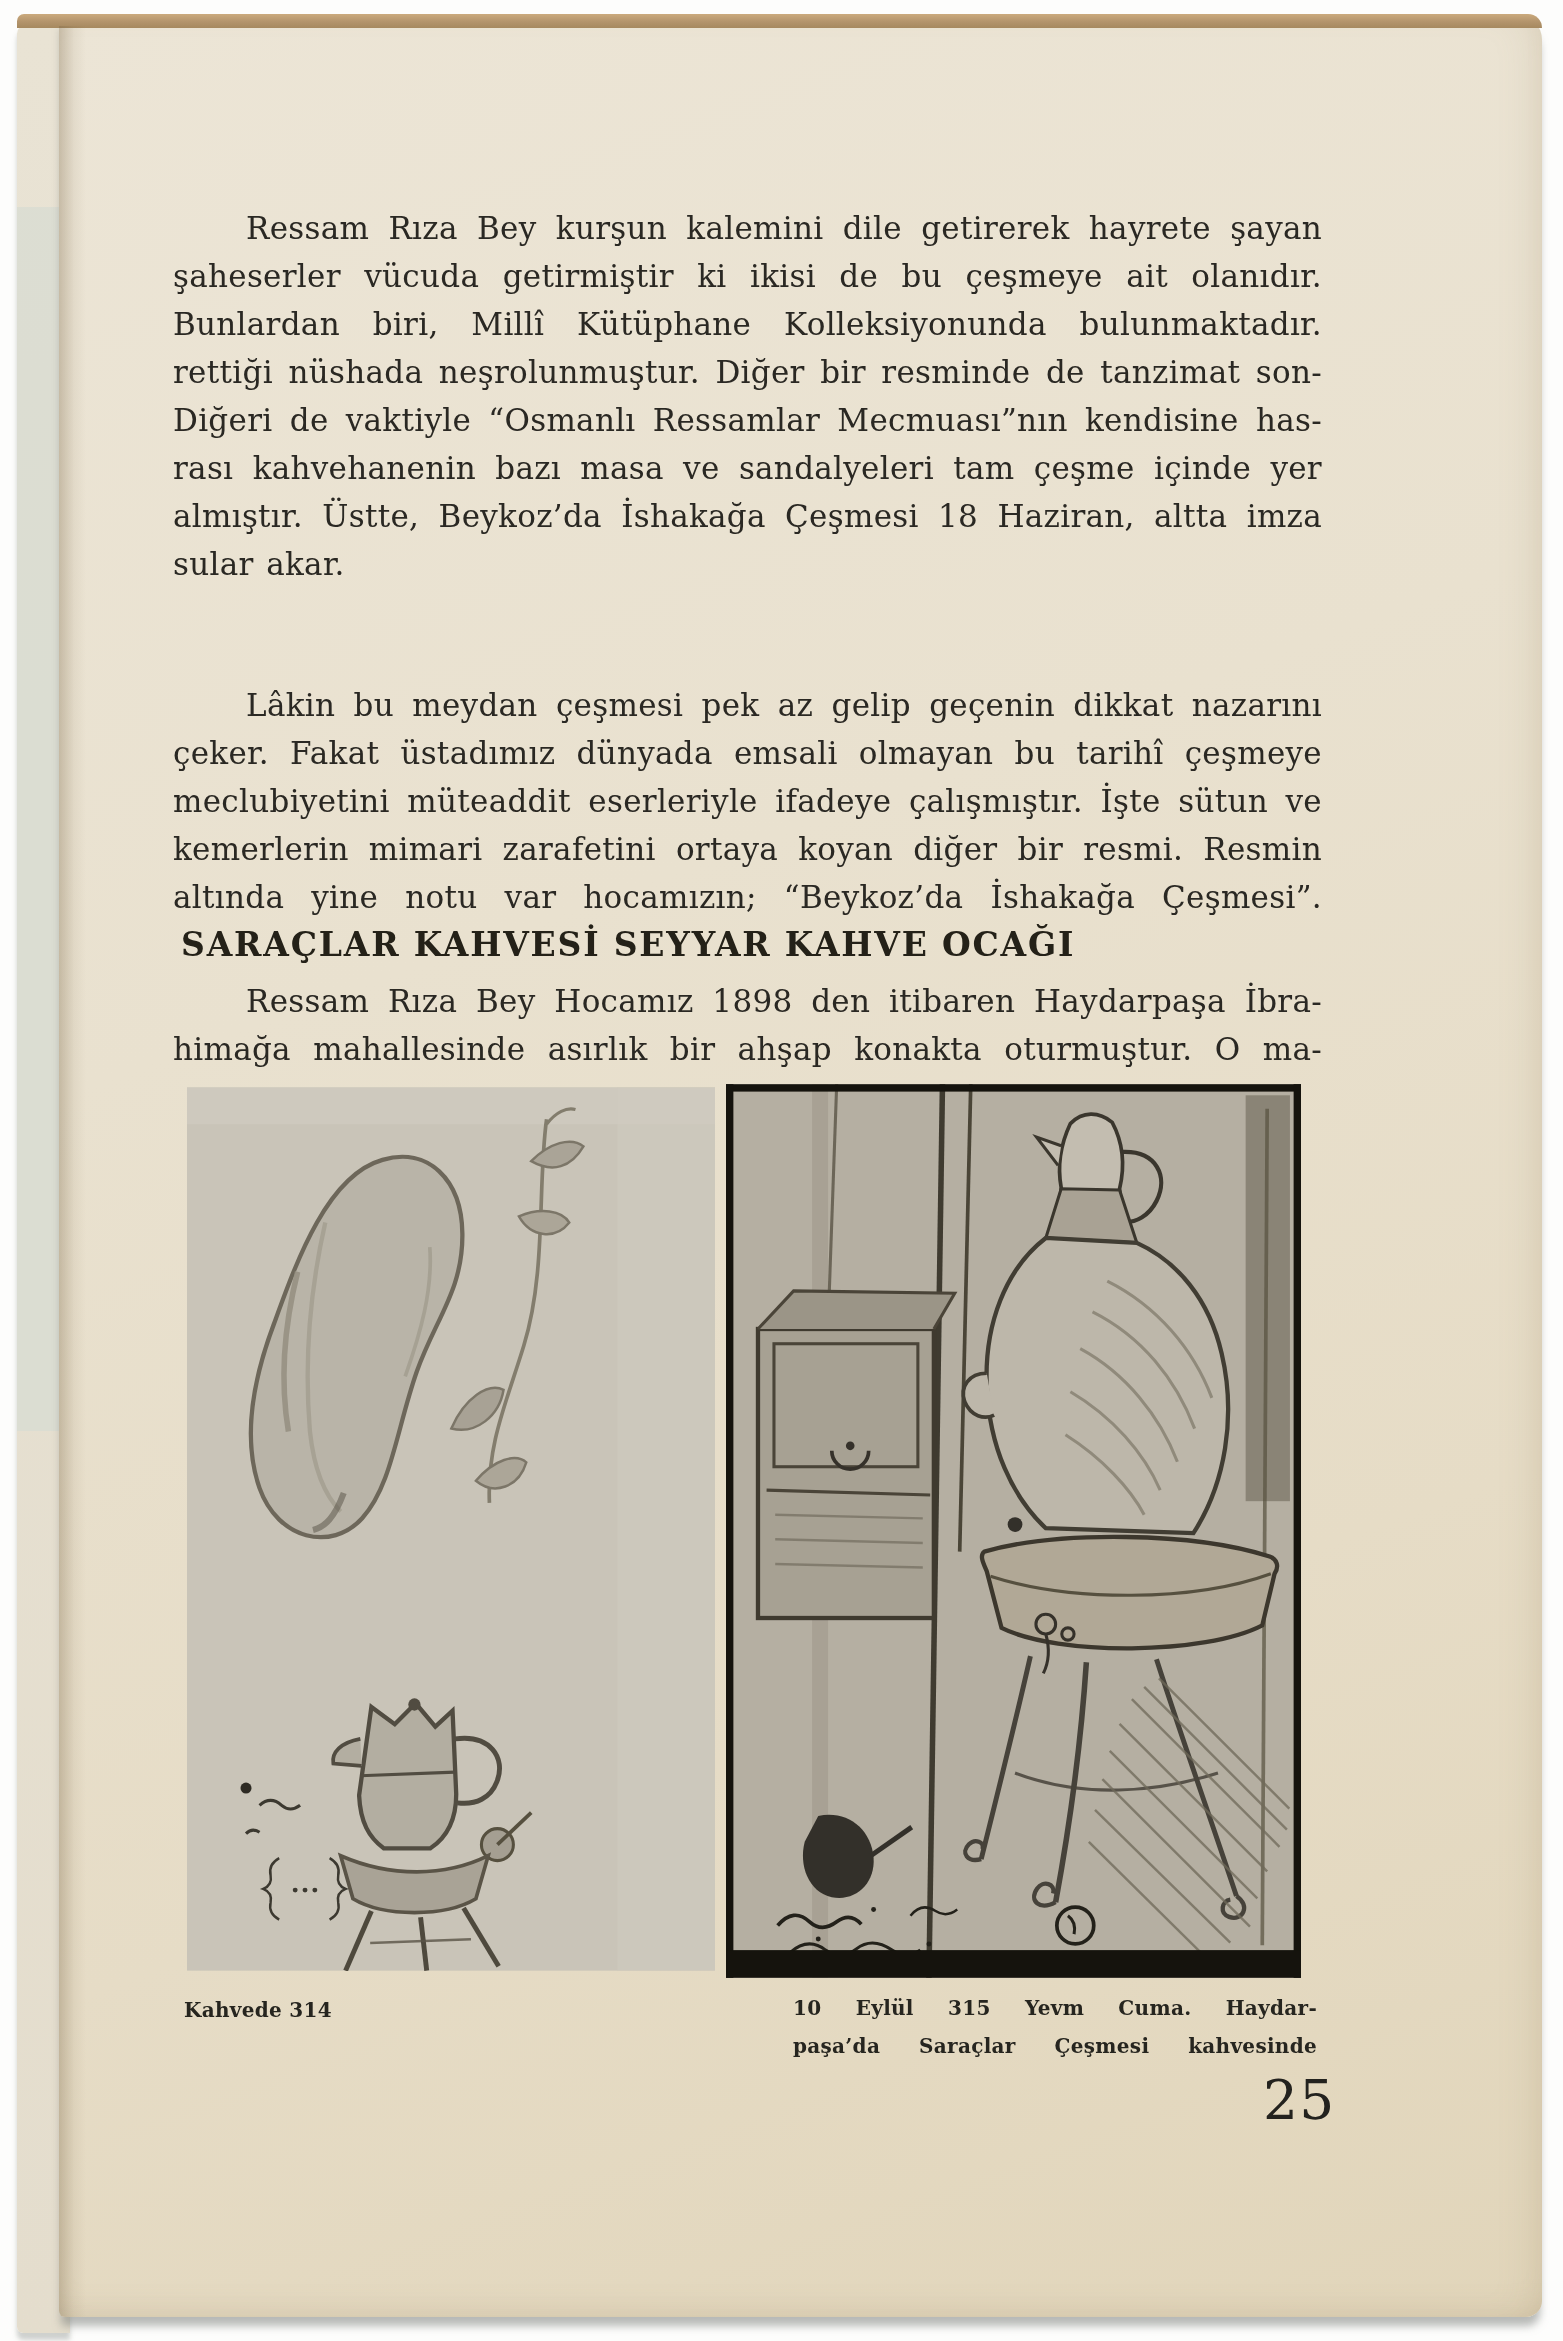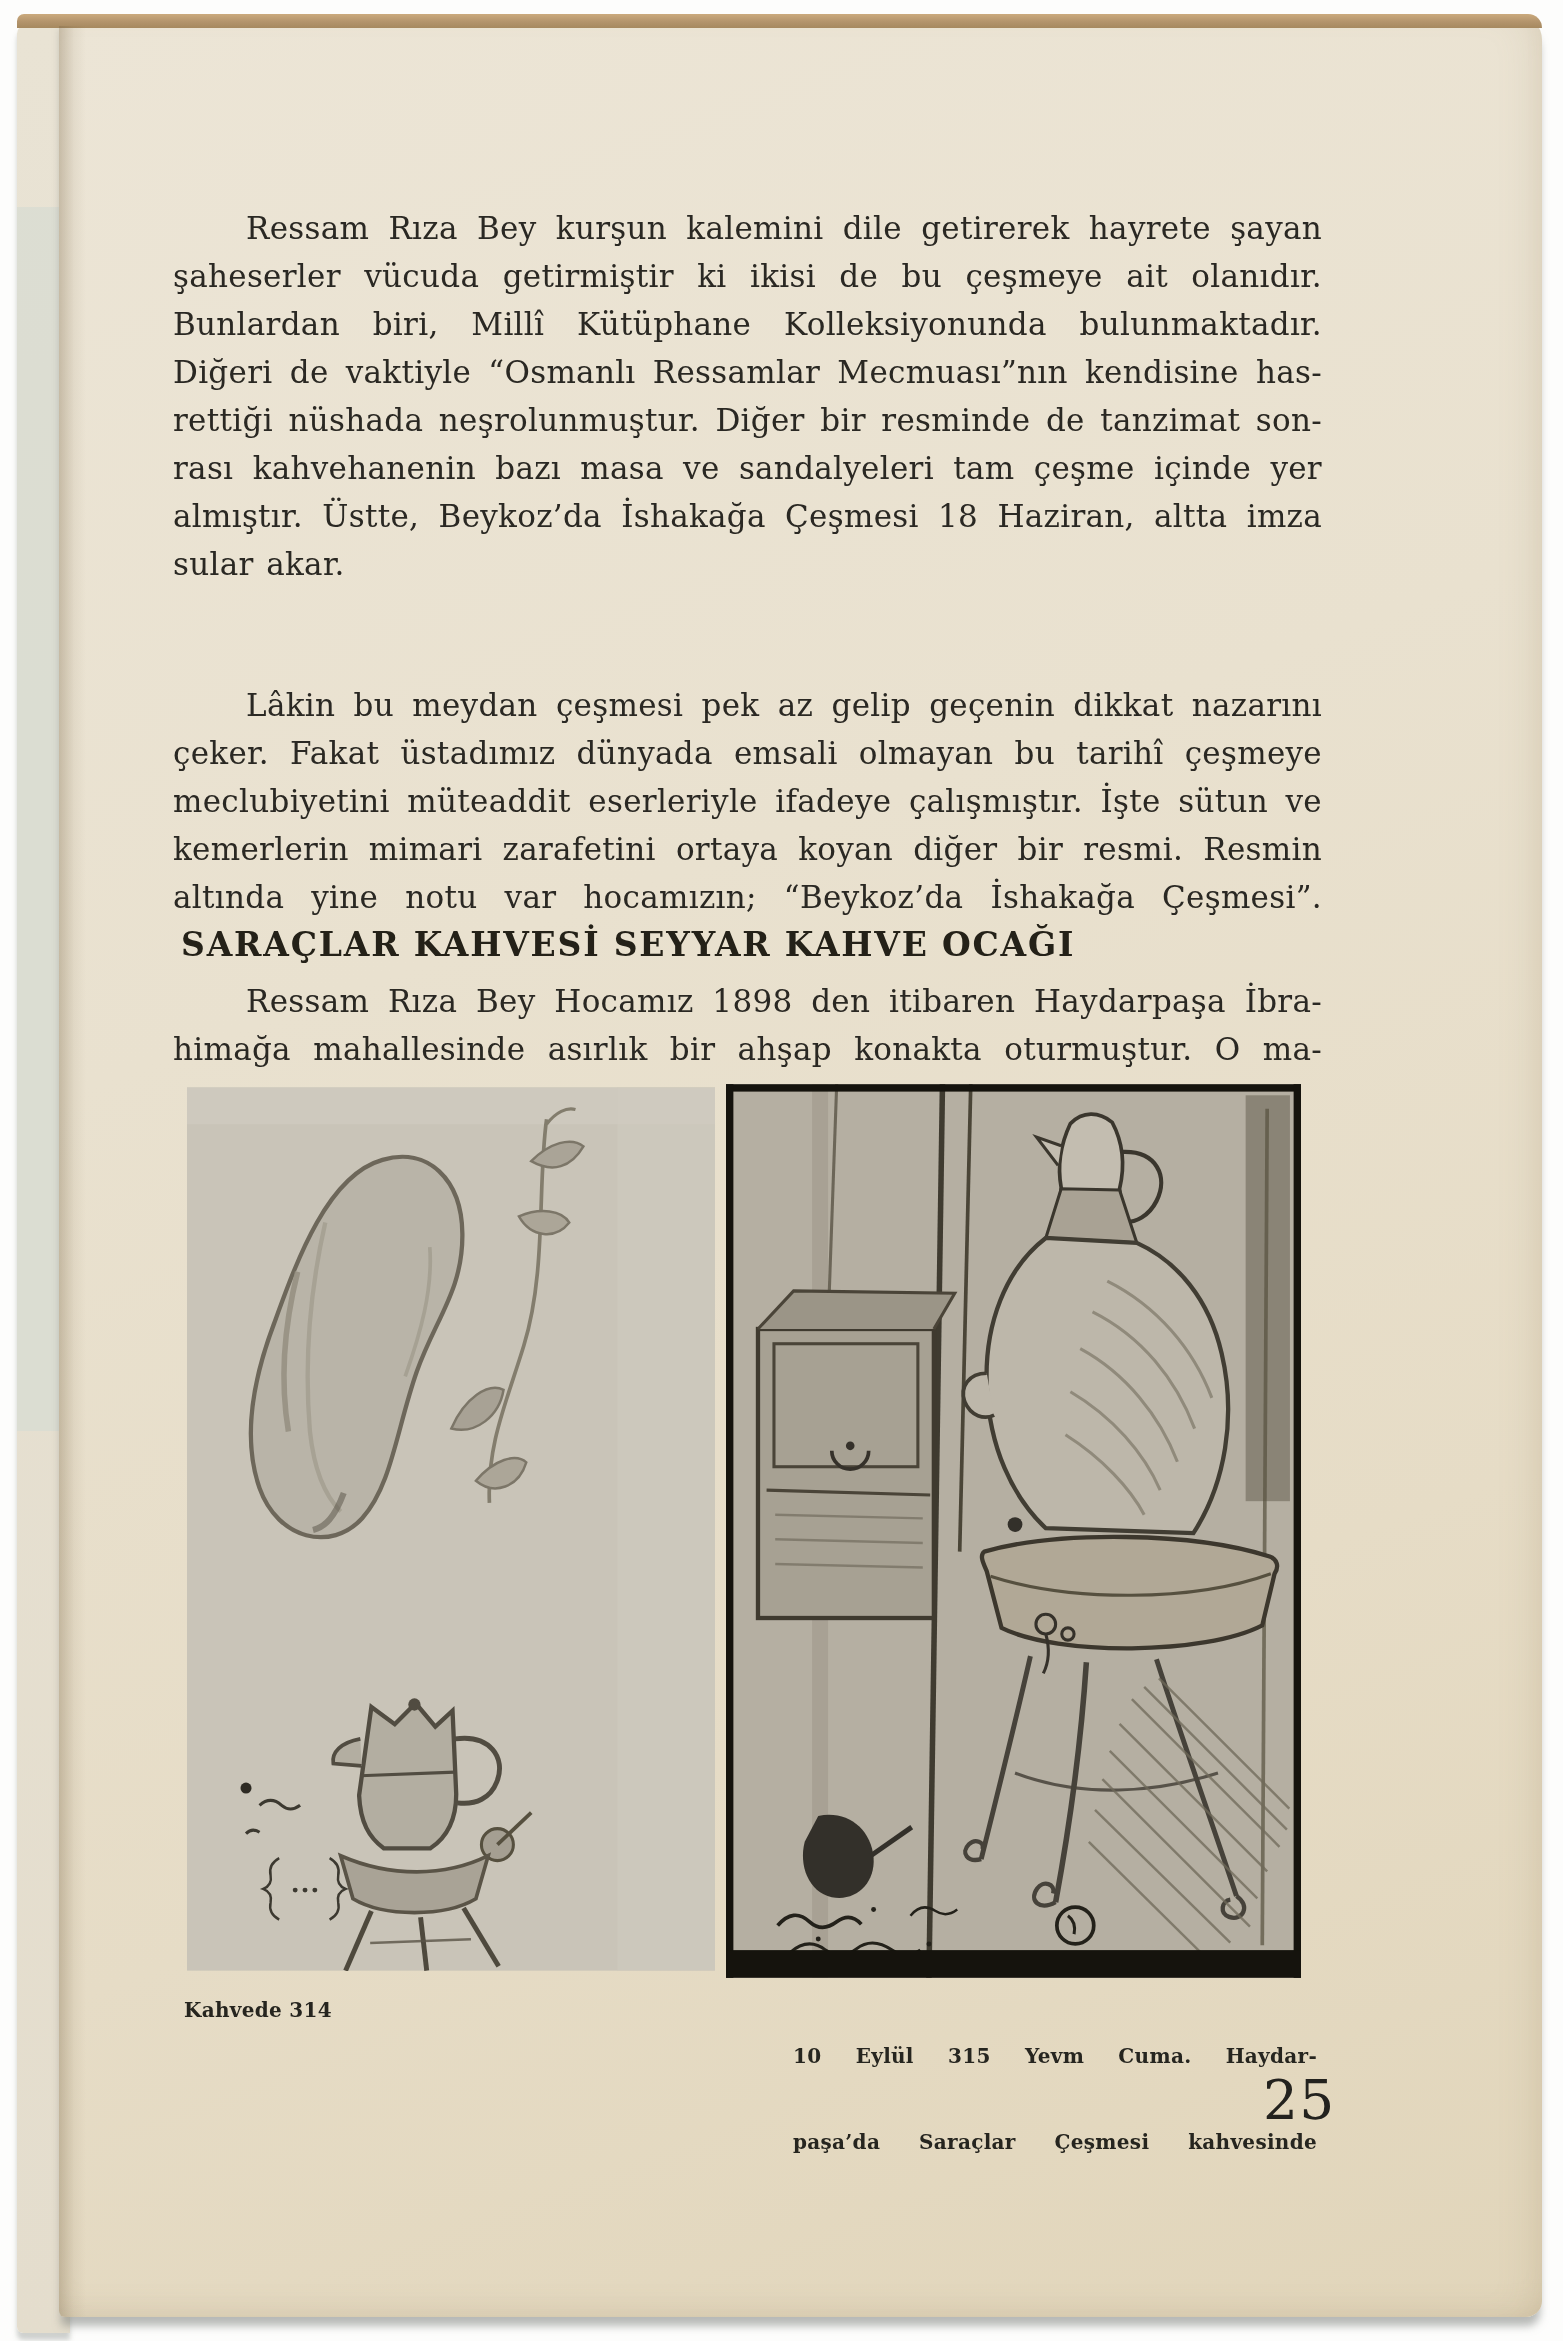--- a/index.html
+++ b/index.html
@@ -56,21 +56,21 @@
   .fig{position:absolute;}
   .fig svg{display:block;width:100%;height:100%;}
   .fig-left{left:128px;top:1071px;width:528px;height:884px;}
   .fig-right{left:667px;top:1068px;width:575px;height:894px;}
   .caption{
     position:absolute;font-size:20px;font-weight:700;color:#26251f;
     line-height:38px;letter-spacing:0.3px;
   }
   .cap-left{left:125px;top:1975px;}
   .cap-right{left:734px;top:1973px;width:524px;}
-  .cap-right .line{text-align:justify;text-align-last:justify;margin-top:48px;}
+  .cap-right .line{text-align:justify;text-align-last:justify;}
   .pagenum{
     position:absolute;left:1204px;top:2052px;
     font-size:55px;color:#23221e;letter-spacing:1.2px;
   }
 </style>
 </head>
 <body>
 
 <div class="canvas">
 
@@ -78,22 +78,22 @@
   <div class="under-strip-tint"></div>
 
   <div class="sheet">
     <div class="edge-top"></div>
     <div class="fold"></div>
 
     <div class="textblock" style="top:188px">
       <div class="line indent">Ressam Rıza Bey kurşun kalemini dile getirerek hayrete şayan</div>
       <div class="line">şaheserler vücuda getirmiştir ki ikisi de bu çeşmeye ait olanıdır.</div>
       <div class="line">Bunlardan biri, Millî Kütüphane Kolleksiyonunda bulunmaktadır.</div>
+      <div class="line">rettiği nüshada neşrolunmuştur. Diğer bir resminde de tanzimat son-</div>
       <div class="line">Diğeri de vaktiyle “Osmanlı Ressamlar Mecmuası”nın kendisine has-</div>
-      <div class="line">rettiği nüshada neşrolunmuştur. Diğer bir resminde de tanzimat son-</div>
       <div class="line">rası kahvehanenin bazı masa ve sandalyeleri tam çeşme içinde yer</div>
       <div class="line">almıştır. Üstte, Beykoz’da İshakağa Çeşmesi 18 Haziran, altta imza</div>
       <div class="line noj">sular akar.</div>
     </div>
 
     <div class="textblock" style="top:665px">
       <div class="line indent">Lâkin bu meydan çeşmesi pek az gelip geçenin dikkat nazarını</div>
       <div class="line">çeker. Fakat üstadımız dünyada emsali olmayan bu tarihî çeşmeye</div>
       <div class="line">meclubiyetini müteaddit eserleriyle ifadeye çalışmıştır. İşte sütun ve</div>
       <div class="line">kemerlerin mimari zarafetini ortaya koyan diğer bir resmi. Resmin</div>

